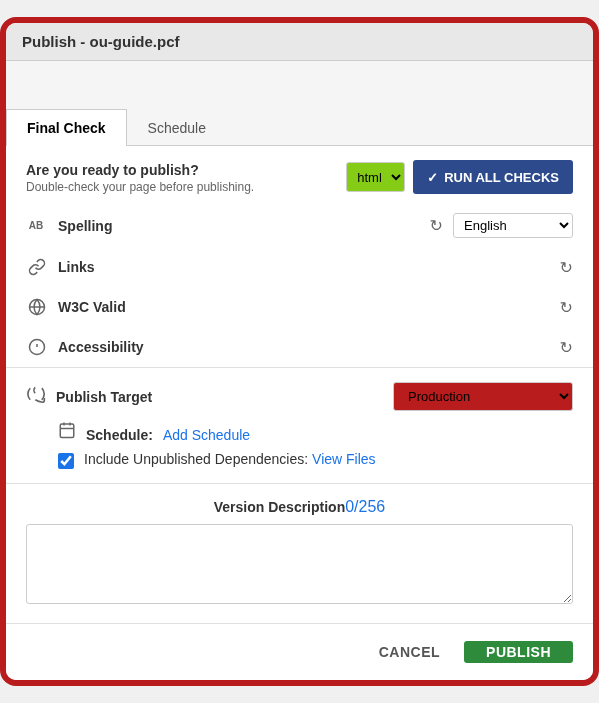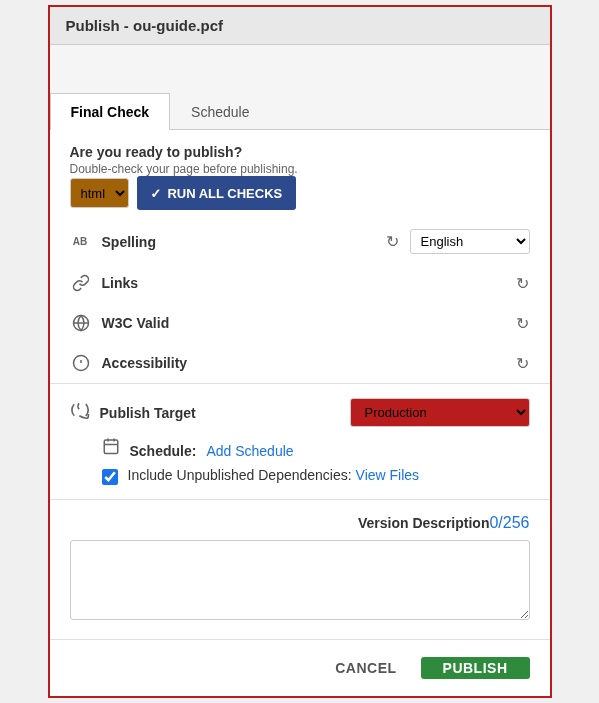--- a/index.html
+++ b/index.html
@@ -6,24 +6,24 @@
     body {
       font-family: Arial, sans-serif;
       font-size: 14px;
       background: #f0f0f0;
       display: flex;
       justify-content: center;
       align-items: center;
       min-height: 100vh;
     }
     .dialog {
-      width: 504px;
+      width: 599px;
       background: #fff;
-      border: 2px solid #b91c1c;
-      border-radius: 0;
+      border: 6px solid #b91c1c;
+      border-radius: 16px;
       overflow: hidden;
     }
     .dialog-title-bar {
       background: #e8e8e8;
       padding: 10px 16px;
       border-bottom: 1px solid #ccc;
     }
     .dialog-title {
       font-size: 15px;
       font-weight: bold;
@@ -51,24 +51,23 @@
       font-weight: bold;
     }
     .dialog-body {
       padding: 0;
     }
     .checks-section {
       border-bottom: 1px solid #e0e0e0;
     }
     .checks-top {
       display: flex;
-      align-items: flex-start;
+      align-items: flex-end;
       justify-content: space-between;
       padding: 14px 20px 10px 20px;
-      flex-direction: column;
     }
     .checks-question {
       font-weight: bold;
       font-size: 14px;
       color: #333;
     }
     .checks-subtitle {
       font-size: 12px;
       color: #666;
       margin-top: 2px;
@@ -76,21 +75,21 @@
     .checks-right {
       display: flex;
       align-items: center;
       gap: 8px;
     }
     .html-select {
       border: 1px solid #ccc;
       border-radius: 3px;
       padding: 4px 6px;
       font-size: 13px;
-      background: #a16207;
+      background: #84cc16;
       height: 30px;
     }
     .run-checks-btn {
       background: #2c4a8c;
       color: #fff;
       border: none;
       border-radius: 3px;
       padding: 6px 14px;
       font-size: 13px;
       font-weight: bold;
@@ -214,21 +213,21 @@
       font-style: italic;
       margin-top: 2px;
     }
     .version-section {
       padding: 14px 20px 16px 20px;
       border-bottom: 1px solid #e0e0e0;
     }
     .version-header {
       display: flex;
       align-items: center;
-      justify-content: flex-end;
+      justify-content: center;
       margin-bottom: 8px;
     }
     .version-label {
       font-weight: bold;
       color: #333;
       font-size: 14px;
     }
     .version-count {
       color: #1a73e8;
       font-size: 16px;

